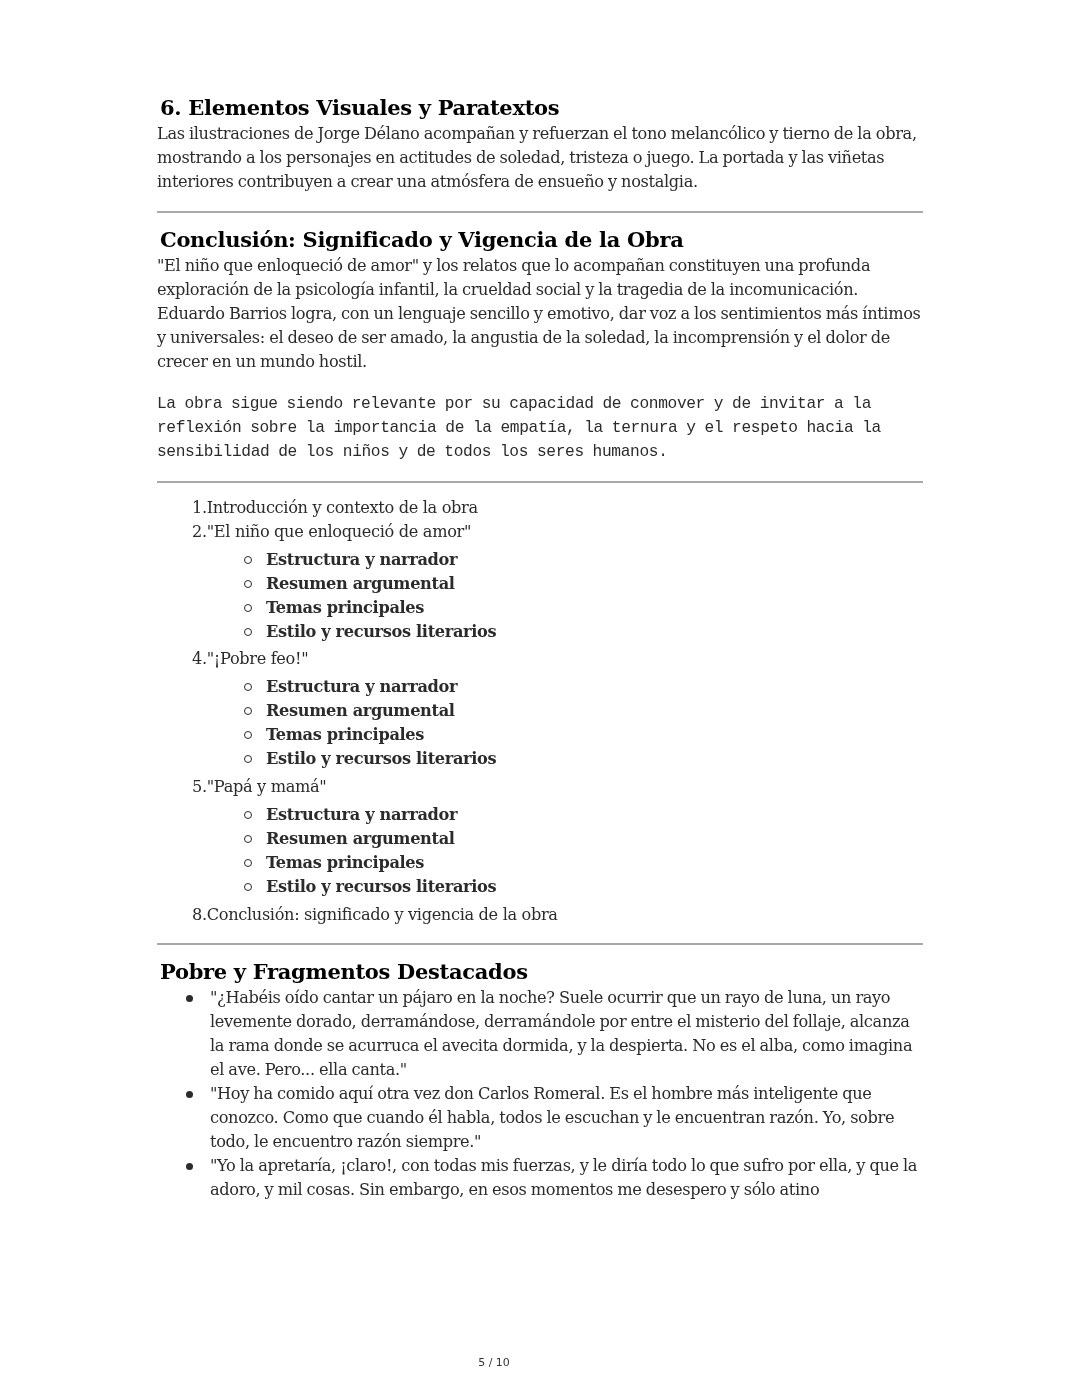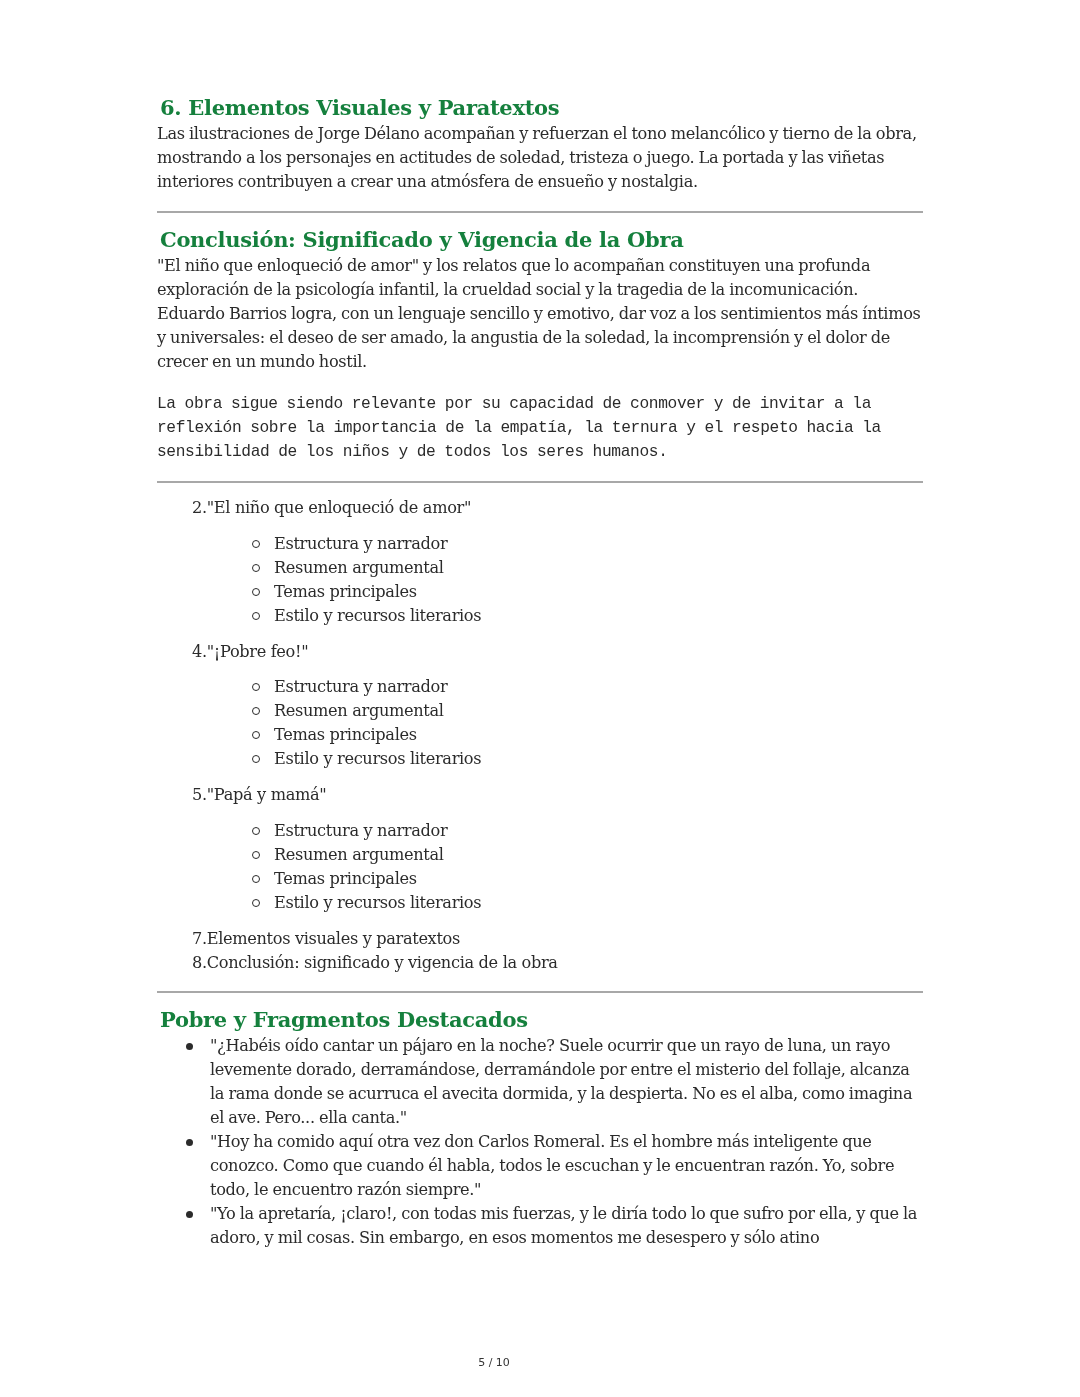--- a/index.html
+++ b/index.html
@@ -8,21 +8,21 @@
       font-family: "DejaVu Serif", "Liberation Serif", serif;
       color: #2b2b2b;
     }
     .page { position: absolute; left: 157px; top: 94px; width: 766px; }
     h2 {
       font-family: "DejaVu Serif", serif;
       font-weight: bold;
       font-size: 21px;
       line-height: 28px;
       margin: 0 0 0 3px;
-      color: #15803d;
+      color: #000000;
       letter-spacing: -0.3px;
     }
     p {
       margin: 0;
       font-size: 16.2px;
       line-height: 24px;
       letter-spacing: -0.35px;
       word-spacing: -0.5px;
     }
     p + p { margin-top: 18px; font-family: Liberation Mono, monospace; }
@@ -32,21 +32,21 @@
       margin: 17px 0 17px 0;
       height: 0;
       width: 766px;
     }
     ol.toc {
       margin: 0; padding: 0; list-style: none;
       font-size: 16.2px; line-height: 23.9px; letter-spacing: -0.35px;
     }
     ol.toc > li { padding-left: 35px; }
     ol.toc > li .num { display: inline-block; }
-    ul.sub { list-style: none; margin: 12px; padding: 0; }
+    ul.sub { list-style: none; margin: 4px; padding: 0; font-weight: bold; }
     ul.sub li { padding-left: 70px; position: relative; }
     ul.sub li .circ {
       position: absolute; left: 83px; top: 8px;
       width: 6px; height: 6px; border: 1.6px solid #2b2b2b; border-radius: 50%;
     }
     ul.sub li .txt { padding-left: 35px; display: inline-block; }
     ul.quotes { list-style: none; margin: 0; padding: 0; }
     ul.quotes li {
       position: relative; padding-left: 53px;
       font-size: 16.2px; line-height: 24px; letter-spacing: -0.35px; word-spacing: -0.5px;
@@ -75,20 +75,21 @@
   <section style="margin-top:-4px;">
     <h2>Conclusión: Significado y Vigencia de la Obra</h2>
     <p>"El niño que enloqueció de amor" y los relatos que lo acompañan constituyen una profunda exploración de la psicología infantil, la crueldad social y la tragedia de la incomunicación. Eduardo Barrios logra, con un lenguaje sencillo y emotivo, dar voz a los sentimientos más íntimos y universales: el deseo de ser amado, la angustia de la soledad, la incomprensión y el dolor de crecer en un mundo hostil.</p>
     <p>La obra sigue siendo relevante por su capacidad de conmover y de invitar a la reflexión sobre la importancia de la empatía, la ternura y el respeto hacia la sensibilidad de los niños y de todos los seres humanos.</p>
   </section>
 
   <hr>
 
   <section style="margin-top:-4px;">
     <ol class="toc">
+      <li><span class="num">1. </span><span>Introducción y contexto de la obra</span></li>
       <li><span class="num">2. </span><span>"El niño que enloqueció de amor"</span></li>
       <ul class="sub">
         <li><span class="circ"></span><span class="txt">Estructura y narrador</span></li>
         <li><span class="circ"></span><span class="txt">Resumen argumental</span></li>
         <li><span class="circ"></span><span class="txt">Temas principales</span></li>
         <li><span class="circ"></span><span class="txt">Estilo y recursos literarios</span></li>
       </ul>
       <li><span class="num">4. </span><span>"¡Pobre feo!"</span></li>
       <ul class="sub">
         <li><span class="circ"></span><span class="txt">Estructura y narrador</span></li>
@@ -96,21 +97,20 @@
         <li><span class="circ"></span><span class="txt">Temas principales</span></li>
         <li><span class="circ"></span><span class="txt">Estilo y recursos literarios</span></li>
       </ul>
       <li><span class="num">5. </span><span>"Papá y mamá"</span></li>
       <ul class="sub">
         <li><span class="circ"></span><span class="txt">Estructura y narrador</span></li>
         <li><span class="circ"></span><span class="txt">Resumen argumental</span></li>
         <li><span class="circ"></span><span class="txt">Temas principales</span></li>
         <li><span class="circ"></span><span class="txt">Estilo y recursos literarios</span></li>
       </ul>
-      <li><span class="num">7. </span><span>Elementos visuales y paratextos</span></li>
       <li><span class="num">8. </span><span>Conclusión: significado y vigencia de la obra</span></li>
     </ol>
   </section>
 
   <hr>
 
   <section style="margin-top:-4px;">
     <h2>Pobre y Fragmentos Destacados</h2>
     <ul class="quotes">
       <li><span class="dot"></span><span>"¿Habéis oído cantar un pájaro en la noche? Suele ocurrir que un rayo de luna, un rayo levemente dorado, derramándose, derramándole por entre el misterio del follaje, alcanza la rama donde se acurruca el avecita dormida, y la despierta. No es el alba, como imagina el ave. Pero... ella canta."</span></li>

